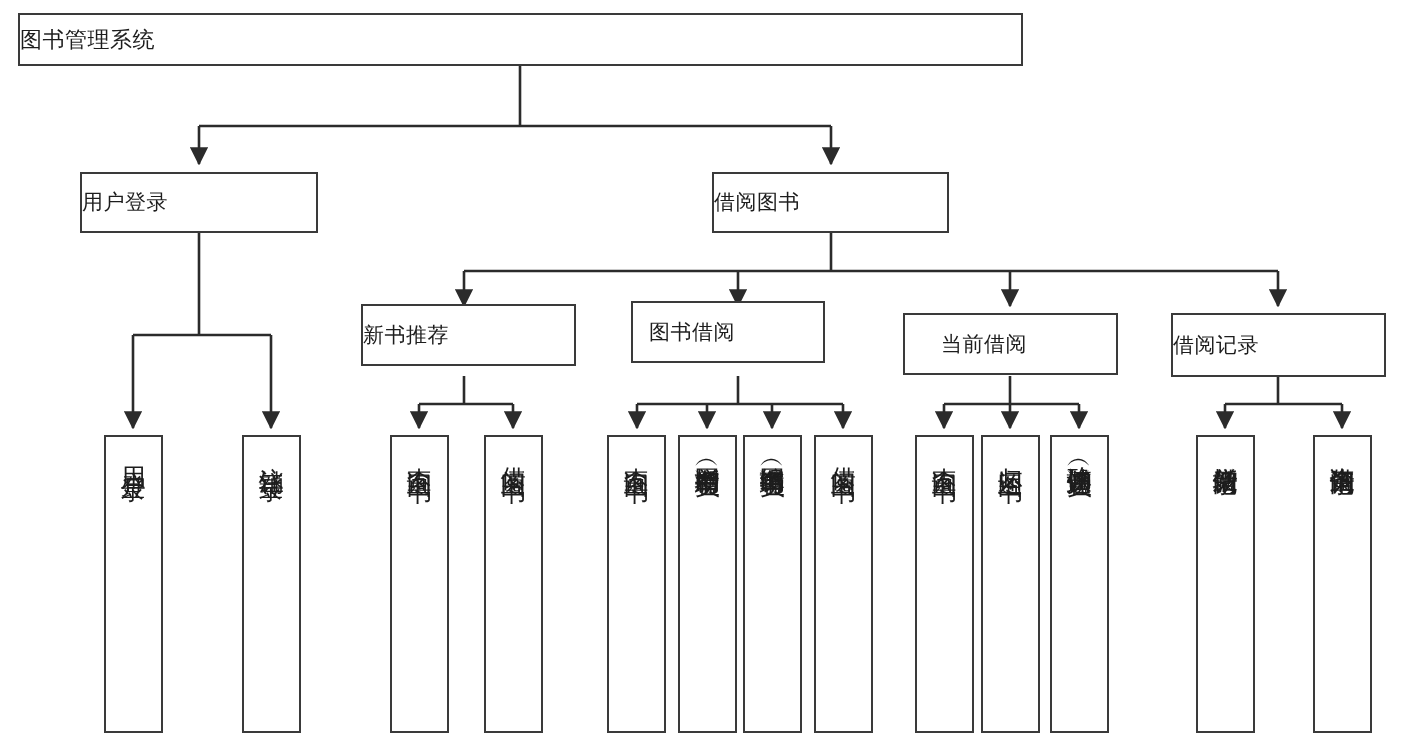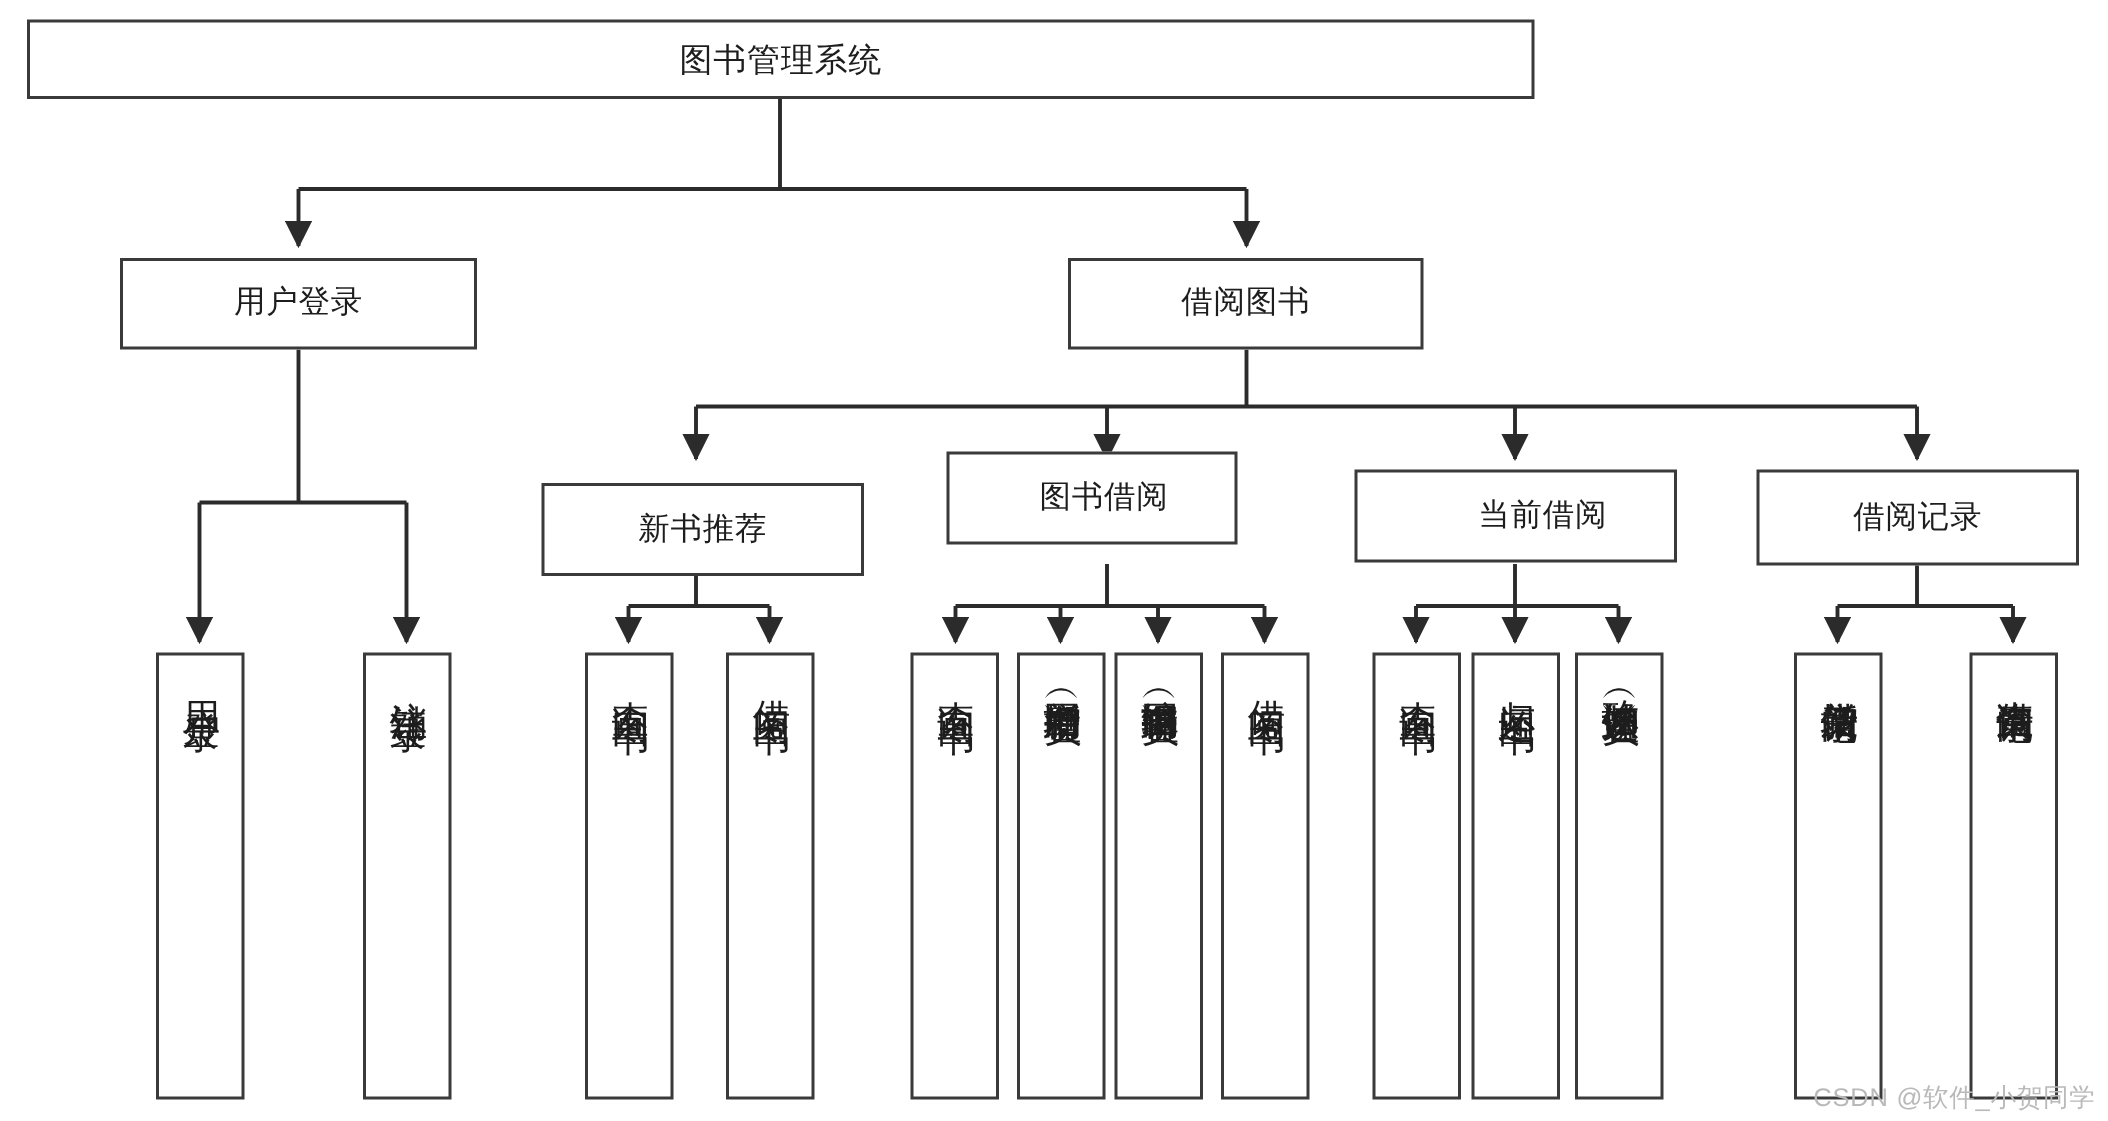--- a/index.html
+++ b/index.html
@@ -26,21 +26,20 @@
     height: 747px;
     pointer-events: none;
   }
   .node {
     position: absolute;
     box-sizing: border-box;
     background: #ffffff;
     border: 2px solid #3a3a3a;
     display: flex;
     align-items: center;
-    justify-content: center;
     color: #1d1d1d;
   }
   .node .label {
     display: block;
     text-align: center;
     line-height: 1.18;
     color: #1d1d1d;
   }
   
   .node.horiz .label {
@@ -139,21 +138,21 @@
   </div>
 
   <div class="node horiz" style="left:80px; top:172px; width:238px; height:61px;">
     <span class="label">用户登录</span>
   </div>
 
   <div class="node horiz" style="left:712px; top:172px; width:237px; height:61px;">
     <span class="label">借阅图书</span>
   </div>
 
-  <div class="node horiz" style="left:361px; top:322px; width:215px; height:62px;">
+  <div class="node horiz" style="left:361px; top:304px; width:215px; height:62px;">
     <span class="label">新书推荐</span>
   </div>
 
   <div class="node horiz" style="left:631px; top:301px; width:194px; height:62px;padding-left:16px;">
     <span class="label">图书借阅</span>
   </div>
 
   <div class="node horiz" style="left:903px; top:313px; width:215px; height:62px;padding-left:36px;">
     <span class="label">当前借阅</span>
   </div>
@@ -207,15 +206,14 @@
   </div>
 
   <div class="node leaf tall" style="left:1196px; top:435px; width:59px; height:298px;">
     <span class="label">新增借阅记录</span>
   </div>
 
   <div class="node leaf tall" style="left:1313px; top:435px; width:59px; height:298px;">
     <span class="label">查询借阅记录</span>
   </div>
 
-  <div id="watermark">CSDN @软件_小贺同学</div>
 
 </div>
 
 </body></html>

